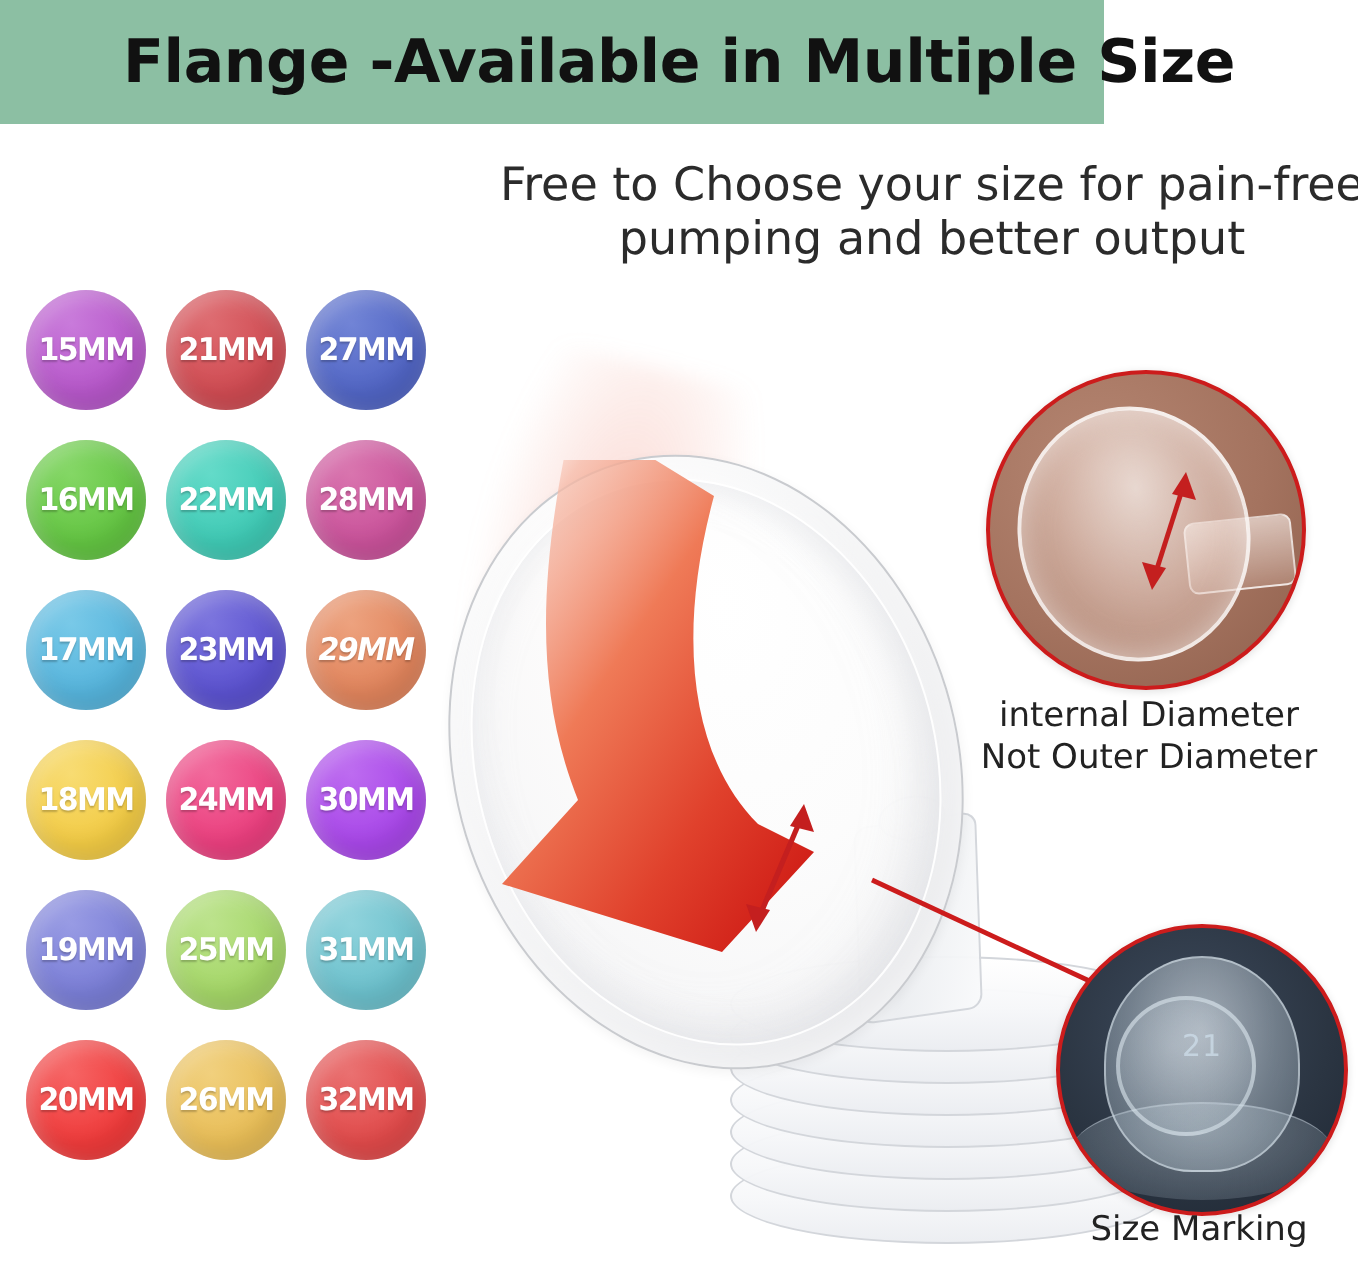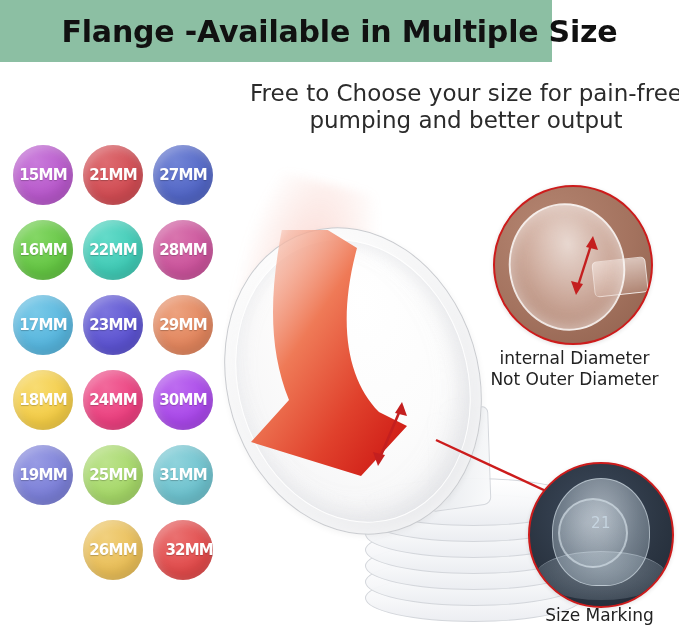--- a/index.html
+++ b/index.html
@@ -339,45 +339,48 @@
       </div>
       <div class="badge" style="left: 153px; top: 220px; width: 60px; height: 60px; background: radial-gradient(circle at 38% 28%, rgb(217, 116, 174) 0%, rgb(201, 82, 154) 62%, rgb(201, 82, 154) 100%); box-shadow: rgba(0, 0, 0, 0.12) -4px -6px 12px inset, rgba(255, 255, 255, 0.32) 3px 4px 10px inset;">
         <span class="badge-label">28MM</span>
       </div>
       <div class="badge" style="left: 13px; top: 295px; width: 60px; height: 60px; background: radial-gradient(circle at 38% 28%, rgb(120, 201, 232) 0%, rgb(86, 180, 220) 62%, rgb(86, 180, 220) 100%); box-shadow: rgba(0, 0, 0, 0.12) -4px -6px 12px inset, rgba(255, 255, 255, 0.32) 3px 4px 10px inset;">
         <span class="badge-label">17MM</span>
       </div>
       <div class="badge" style="left: 83px; top: 295px; width: 60px; height: 60px; background: radial-gradient(circle at 38% 28%, rgb(123, 116, 222) 0%, rgb(91, 82, 207) 62%, rgb(91, 82, 207) 100%); box-shadow: rgba(0, 0, 0, 0.12) -4px -6px 12px inset, rgba(255, 255, 255, 0.32) 3px 4px 10px inset;">
         <span class="badge-label">23MM</span>
       </div>
-      <div class="badge" style="left: 153px; top: 295px; width: 60px; height: 60px; background: radial-gradient(circle at 38% 28%, rgb(237, 162, 126) 0%, rgb(224, 132, 92) 62%, rgb(224, 132, 92) 100%); box-shadow: rgba(0, 0, 0, 0.12) -4px -6px 12px inset, rgba(255, 255, 255, 0.32) 3px 4px 10px inset;">
+      <div class="badge" style="left: 153px; top: 295px; width: 60px; height: 60px; background: radial-gradient(circle at 38% 28%, rgb(237, 162, 126) 0%, rgb(224, 132, 92) 62%, rgb(224, 132, 92) 100%); box-shadow: rgba(0, 0, 0, 0.12) -4px -6px 12px inset, rgba(255, 255, 255, 0.32) 3px 4px 10px inset; font-style: italic;">
         <span class="badge-label">29MM</span>
       </div>
       <div class="badge" style="left: 13px; top: 370px; width: 60px; height: 60px; background: radial-gradient(circle at 38% 28%, rgb(248, 220, 114) 0%, rgb(242, 203, 69) 62%, rgb(242, 203, 69) 100%); box-shadow: rgba(0, 0, 0, 0.12) -4px -6px 12px inset, rgba(255, 255, 255, 0.32) 3px 4px 10px inset;">
         <span class="badge-label">18MM</span>
       </div>
       <div class="badge" style="left: 83px; top: 370px; width: 60px; height: 60px; background: radial-gradient(circle at 38% 28%, rgb(242, 104, 155) 0%, rgb(234, 63, 126) 62%, rgb(234, 63, 126) 100%); box-shadow: rgba(0, 0, 0, 0.12) -4px -6px 12px inset, rgba(255, 255, 255, 0.32) 3px 4px 10px inset;">
         <span class="badge-label">24MM</span>
       </div>
       <div class="badge" style="left: 153px; top: 370px; width: 60px; height: 60px; background: radial-gradient(circle at 38% 28%, rgb(189, 107, 240) 0%, rgb(168, 71, 232) 62%, rgb(168, 71, 232) 100%); box-shadow: rgba(0, 0, 0, 0.12) -4px -6px 12px inset, rgba(255, 255, 255, 0.32) 3px 4px 10px inset; text-align: center;">
         <span class="badge-label">30MM</span>
       </div>
       <div class="badge" style="left: 13px; top: 445px; width: 60px; height: 60px; background: radial-gradient(circle at 38% 28%, rgb(152, 155, 228) 0%, rgb(122, 126, 214) 62%, rgb(122, 126, 214) 100%); box-shadow: rgba(0, 0, 0, 0.12) -4px -6px 12px inset, rgba(255, 255, 255, 0.32) 3px 4px 10px inset;">
         <span class="badge-label">19MM</span>
       </div>
       <div class="badge" style="left: 83px; top: 445px; width: 60px; height: 60px; background: radial-gradient(circle at 38% 28%, rgb(188, 227, 140) 0%, rgb(164, 214, 103) 62%, rgb(164, 214, 103) 100%); box-shadow: rgba(0, 0, 0, 0.12) -4px -6px 12px inset, rgba(255, 255, 255, 0.32) 3px 4px 10px inset;">
         <span class="badge-label">25MM</span>
       </div>
       <div class="badge" style="left: 153px; top: 445px; width: 60px; height: 60px; background: radial-gradient(circle at 38% 28%, rgb(143, 211, 220) 0%, rgb(108, 192, 204) 62%, rgb(108, 192, 204) 100%); box-shadow: rgba(0, 0, 0, 0.12) -4px -6px 12px inset, rgba(255, 255, 255, 0.32) 3px 4px 10px inset;">
         <span class="badge-label">31MM</span>
       </div>
+      <div class="badge" style="left: 13px; top: 520px; width: 60px; height: 60px; background: radial-gradient(circle at 38% 28%, rgb(246, 100, 100) 0%, rgb(239, 59, 59) 62%, rgb(239, 59, 59) 100%); box-shadow: rgba(0, 0, 0, 0.12) -4px -6px 12px inset, rgba(255, 255, 255, 0.32) 3px 4px 10px inset;">
+        <span class="badge-label">20MM</span>
+      </div>
       <div class="badge" style="left: 83px; top: 520px; width: 60px; height: 60px; background: radial-gradient(circle at 38% 28%, rgb(241, 208, 125) 0%, rgb(232, 189, 87) 62%, rgb(232, 189, 87) 100%); box-shadow: rgba(0, 0, 0, 0.12) -4px -6px 12px inset, rgba(255, 255, 255, 0.32) 3px 4px 10px inset;">
         <span class="badge-label">26MM</span>
       </div>
-      <div class="badge" style="left: 153px; top: 520px; width: 60px; height: 60px; background: radial-gradient(circle at 38% 28%, rgb(234, 112, 112) 0%, rgb(224, 74, 74) 62%, rgb(224, 74, 74) 100%); box-shadow: rgba(0, 0, 0, 0.12) -4px -6px 12px inset, rgba(255, 255, 255, 0.32) 3px 4px 10px inset; justify-content: flex-end;">
+      <div class="badge" style="left: 153px; top: 520px; width: 60px; height: 60px; background: radial-gradient(circle at 38% 28%, rgb(234, 112, 112) 0%, rgb(224, 74, 74) 62%, rgb(224, 74, 74) 100%); box-shadow: rgba(0, 0, 0, 0.12) -4px -6px 12px inset, rgba(255, 255, 255, 0.32) 3px 4px 10px inset;">
         <span class="badge-label">32MM</span>
       </div>
     </div>
 
   <div id="product-center">
 
     <div id="cone-glow"></div>
 
     <div id="base-rings">
       <div class="ring" style="top:104px;"></div>

